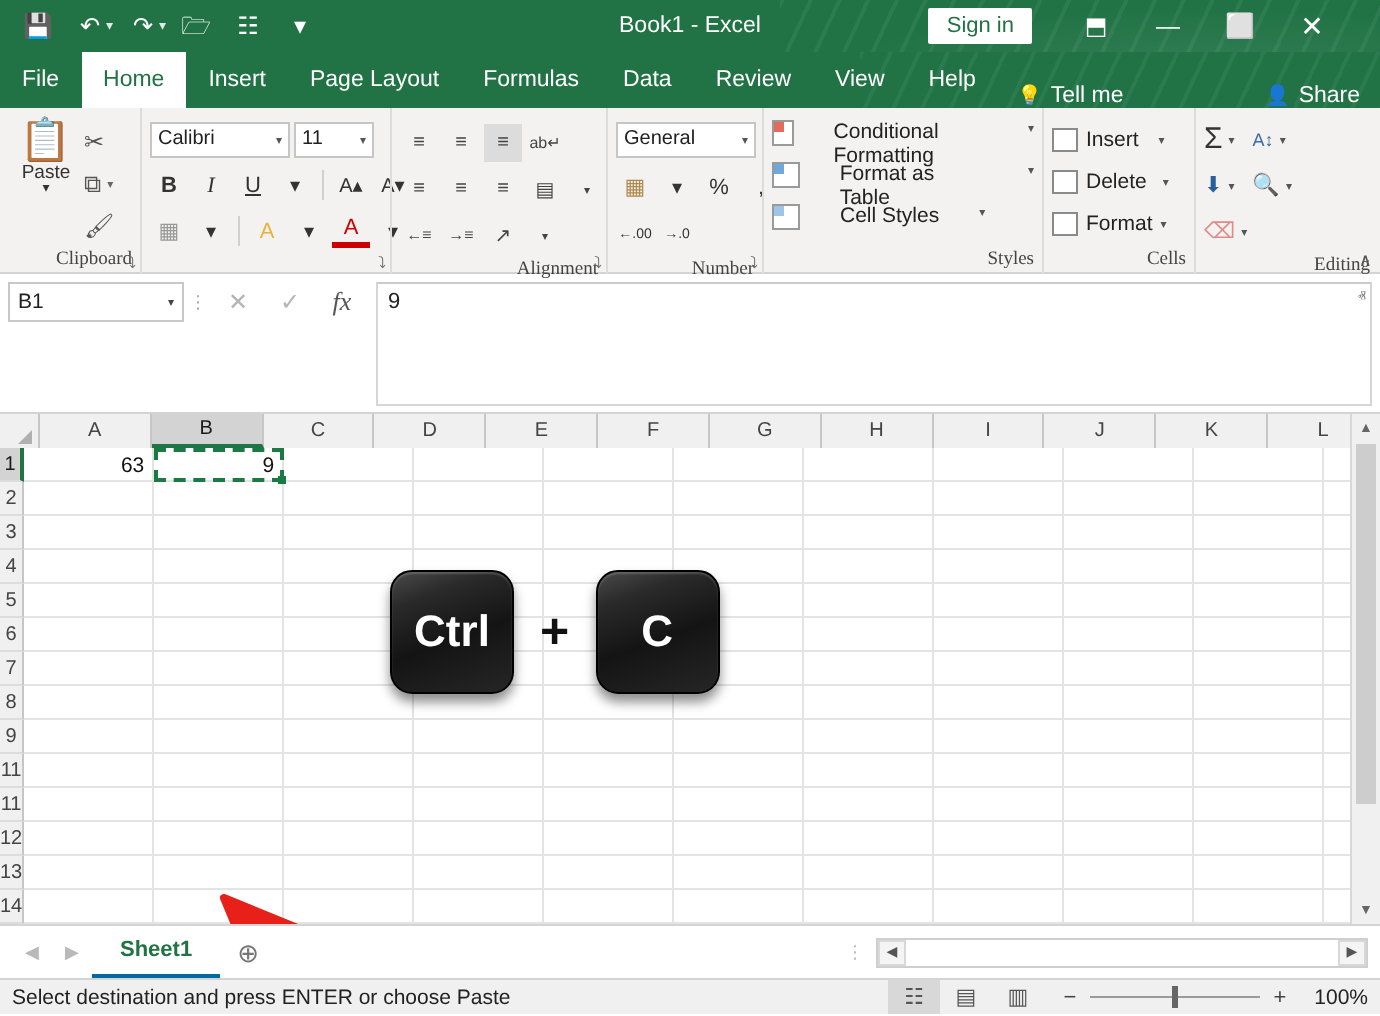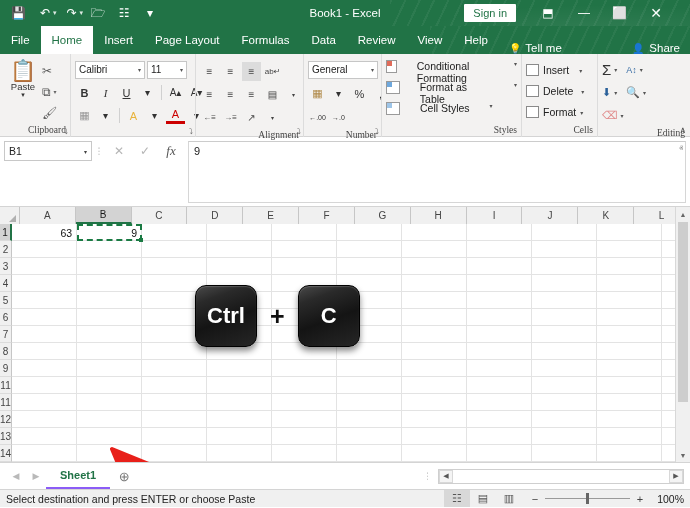--- a/index.html
+++ b/index.html
@@ -223,21 +223,21 @@
   
   .sheetbar {
     height:27px; background:#fff; border-top:1px solid #d4d4d4;
     display:flex; align-items:center; padding-left:6px;
   }
   .nav-arr { width:20px; height:24px; display:flex; align-items:center; justify-content:center;
              color:#b9b9b9; font-size:9px;}
   .sheet-tab {
     height:26px; display:flex; align-items:center; padding:0 14px;
     font-size:11px; font-weight:bold; color:#217346;
-    border-bottom:2px solid #8b5cf6; background:#fff;
+    border-bottom:2px solid #0369a1; background:#fff;
   }
   .add-sheet { width:28px; height:24px; display:flex; align-items:center; justify-content:center;
                color:#777; font-size:13px;}
   .hgrip { margin-left:auto; color:#bbb; font-size:9px; letter-spacing:0; padding-right:6px;}
   .hscroll { width:246px; height:15px; border:1px solid #cfcfcf; background:#fff; display:flex;
              align-items:center; margin-right:6px;}
   .hs-arrow { width:14px; height:13px; display:flex; align-items:center; justify-content:center;
               font-size:7px; color:#555; background:#f4f4f4; border:1px solid #d8d8d8;}
   .hs-track { flex:1; height:13px; background:#fff; }
 

